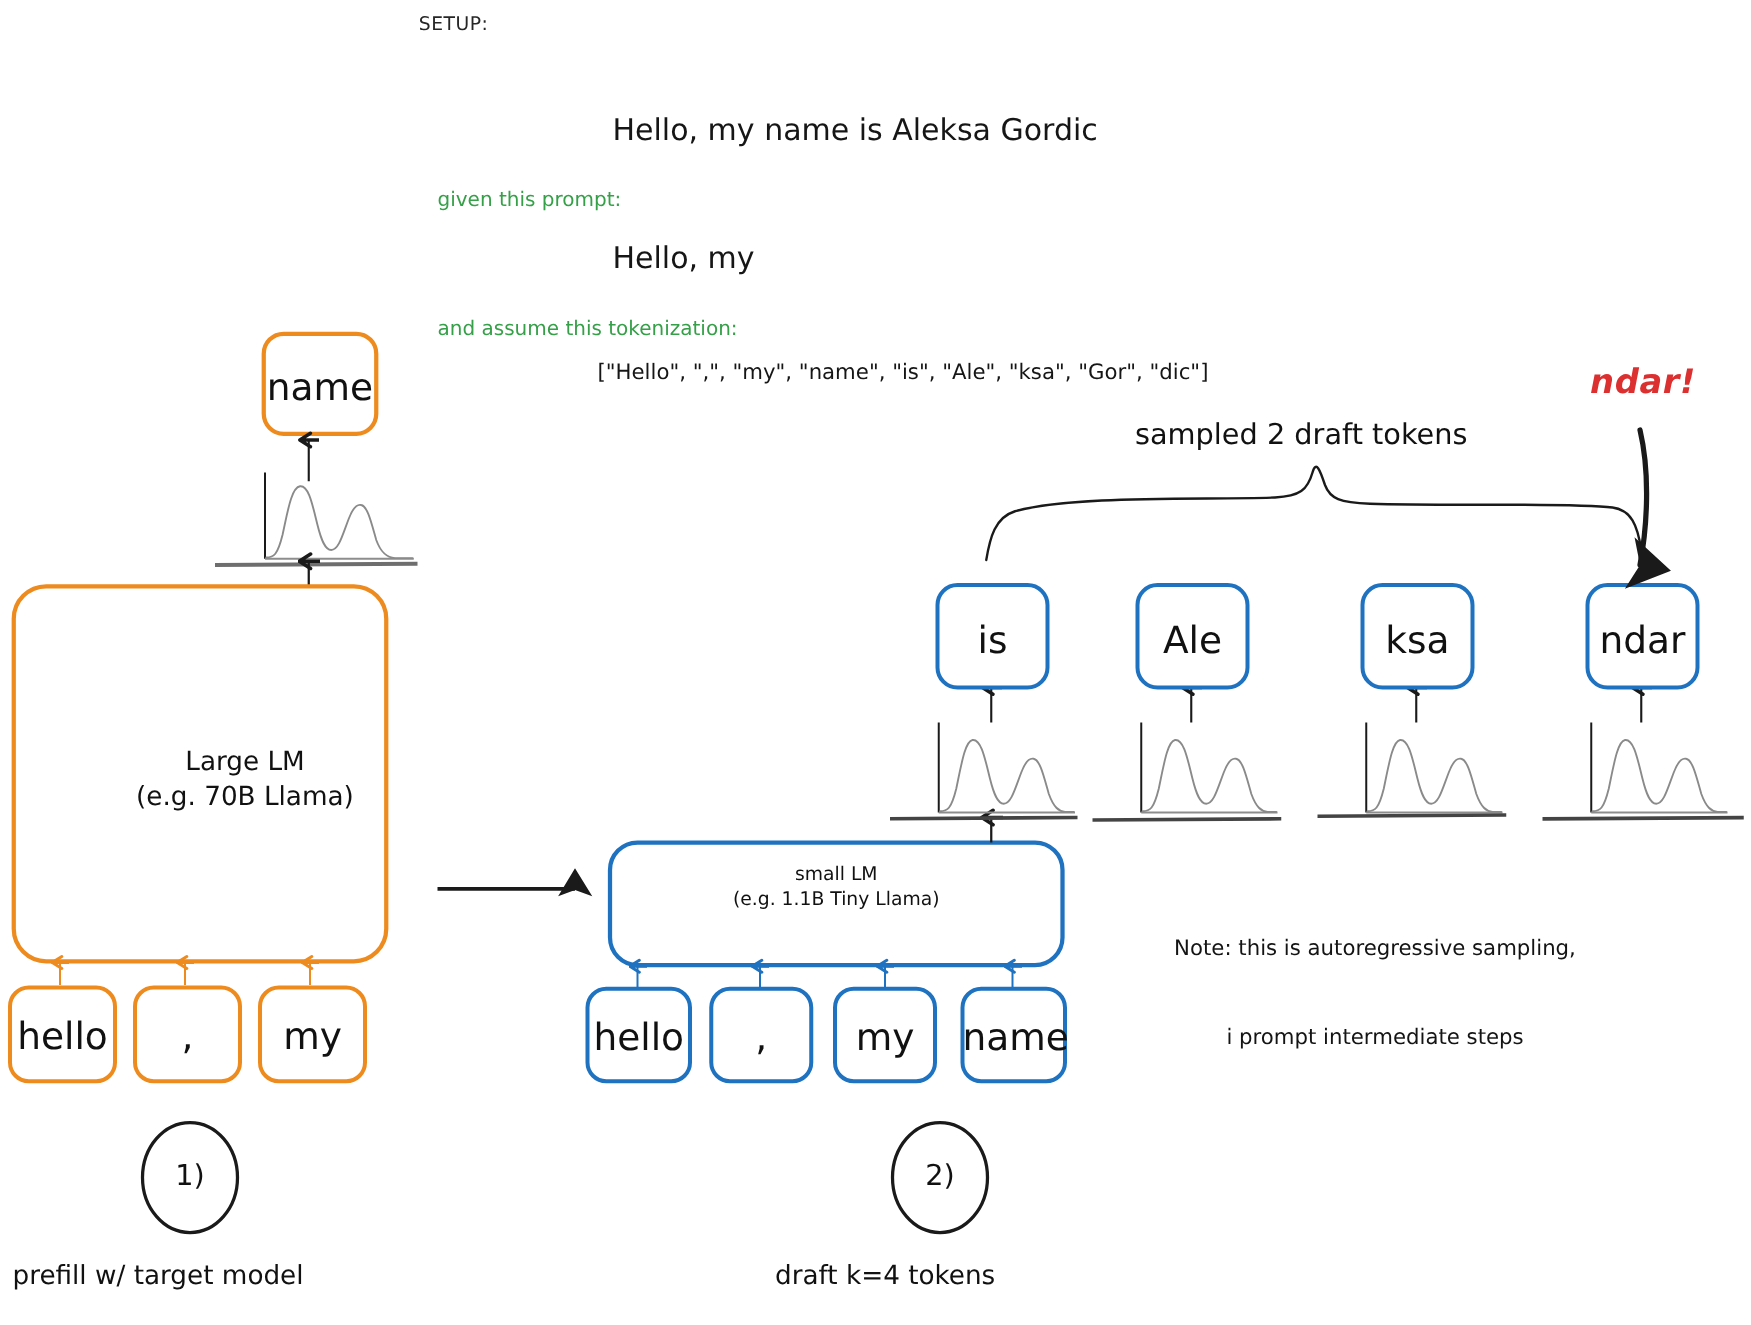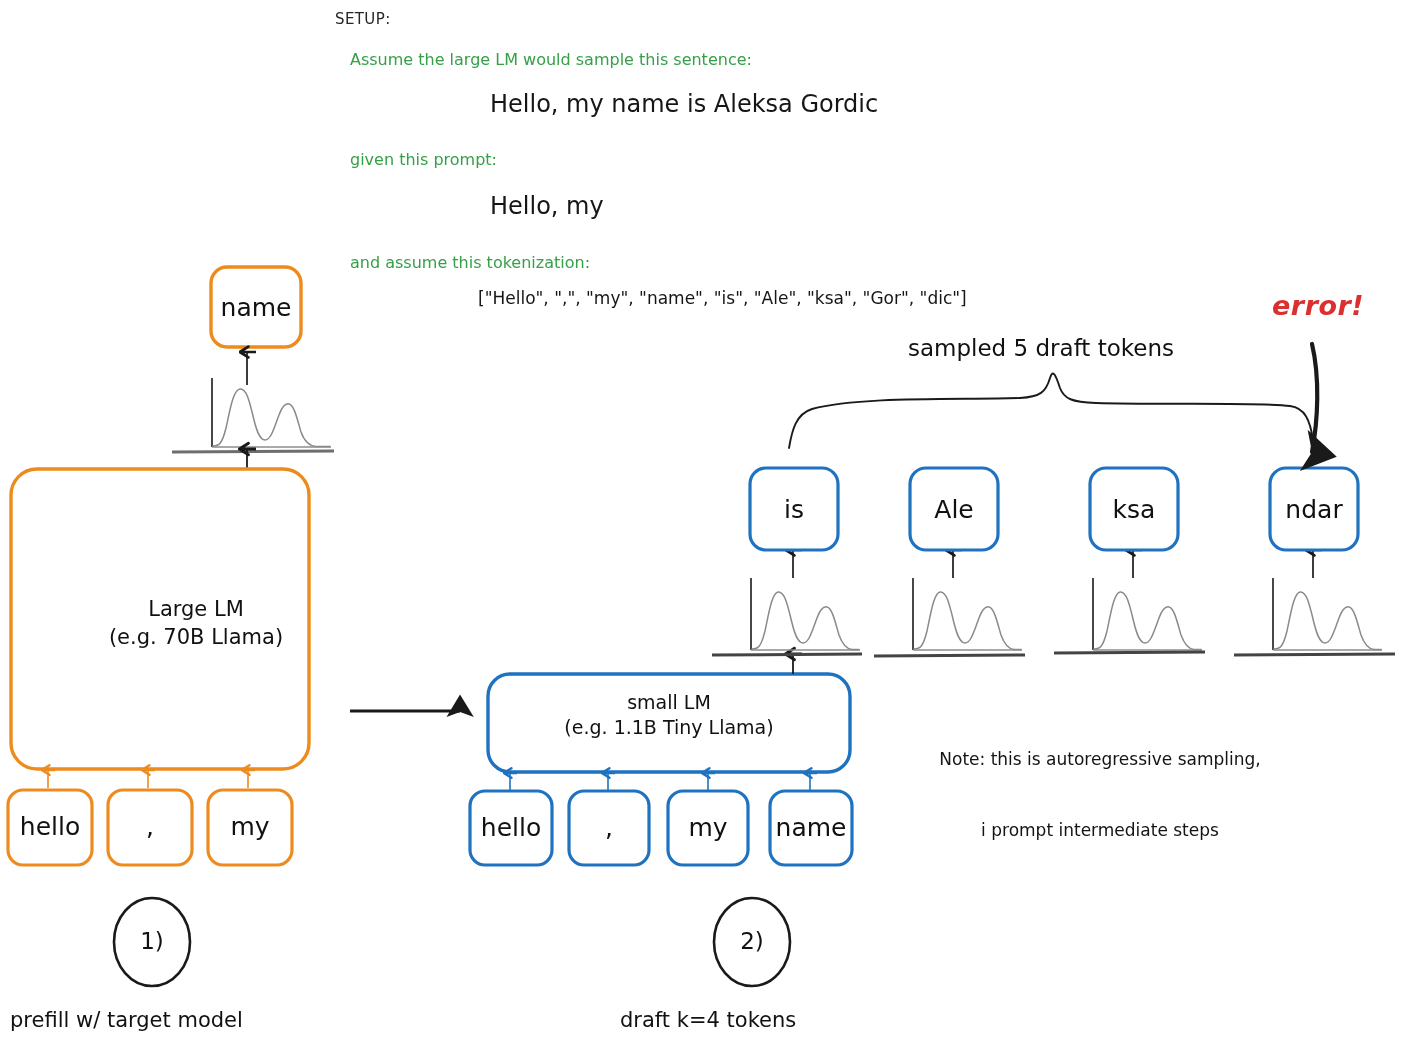--- a/index.html
+++ b/index.html
@@ -50,21 +50,21 @@
     position: absolute;
     text-align: center;
     color: #111111;
     line-height: 1.32;
     font-size: 21px;
   }
   .token-label {
     position: absolute;
     text-align: center;
     color: #111111;
-    font-size: 25px;
+    font-size: 30px;
   }
   .note-txt {
     font-size: 17px;
     text-align: center;
     line-height: 1.4;
     color: #141414;
   }
   .caption-txt {
     font-size: 21px;
     color: #111111;
@@ -87,21 +87,20 @@
     color: #111111;
   }
 </style>
 </head>
 <body>
 
 <div id="canvas">
 
   <div class="txt setup-head" style="left:335px; top:10px;">SETUP:</div>
 
-  <div class="txt green" style="left:350px; top:50px;">Assume the large LM would sample this sentence:</div>
 
   <div class="txt black-ex" style="left:490px; top:90px;">Hello, my name is Aleksa Gordic</div>
 
   <div class="txt green" style="left:350px; top:150px;">given this prompt:</div>
 
   <div class="txt black-ex" style="left:490px; top:192px;">Hello, my</div>
 
   <div class="txt green" style="left:350px; top:253px;">and assume this tokenization:</div>
 
   <div class="txt tok-list" style="left:478px; top:288px;">["Hello", ",", "my", "name", "is", "Ale", "ksa", "Gor", "dic"]</div>
@@ -236,38 +235,38 @@
     <div>(e.g. 70B Llama)</div>
   </div>
 
   <div class="token-label" style="left:8px; top:812px; width:84px;">hello</div>
   <div class="token-label" style="left:108px; top:812px; width:84px;">,</div>
   <div class="token-label" style="left:208px; top:812px; width:84px;">my</div>
 
   <div class="circ-num" style="left:112px; top:928px; width:80px;">1)</div>
   <div class="txt caption-txt" style="left:10px; top:1008px;text-align:center;">prefill w/ target model</div>
 
-  <div class="box-label" style="left:488px; top:690px; width:362px; font-size:19px;">
+  <div class="box-label" style="left:488px; top:690px; width:362px; font-size:15px;">
     <div>small LM</div>
     <div>(e.g. 1.1B Tiny Llama)</div>
   </div>
 
   <div class="token-label" style="left:470px; top:813px; width:82px;">hello</div>
   <div class="token-label" style="left:569px; top:813px; width:80px;">,</div>
   <div class="token-label" style="left:668px; top:813px; width:80px;">my</div>
   <div class="token-label" style="left:770px; top:813px; width:82px;">name</div>
 
   <div class="token-label" style="left:750px; top:495px; width:88px;">is</div>
   <div class="token-label" style="left:910px; top:495px; width:88px;">Ale</div>
   <div class="token-label" style="left:1090px; top:495px; width:88px;">ksa</div>
   <div class="token-label" style="left:1270px; top:495px; width:88px;">ndar</div>
 
-  <div class="txt brace-label" style="left:908px; top:335px;">sampled 5 draft tokens</div>
-
-  <div class="txt error-txt" style="left:1272px; top:290px;">error!</div>
+  <div class="txt brace-label" style="left:908px; top:335px;">sampled 2 draft tokens</div>
+
+  <div class="txt error-txt" style="left:1272px; top:290px;">ndar!</div>
 
   <div class="txt note-txt" style="left:900px; top:700px; width:400px;">
     <div>Note: this is autoregressive sampling,</div>
     <div>i prompt intermediate steps</div>
   </div>
 
   <div class="circ-num" style="left:712px; top:928px; width:80px;">2)</div>
   <div class="txt caption-txt" style="left:620px; top:1008px;">draft k=4 tokens</div>
 
 </div>

